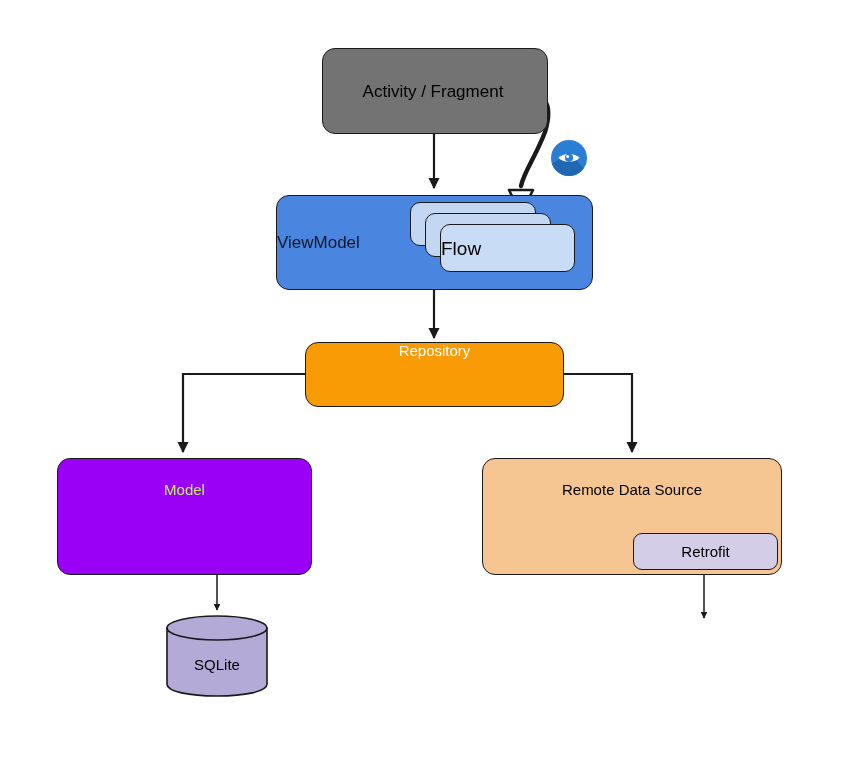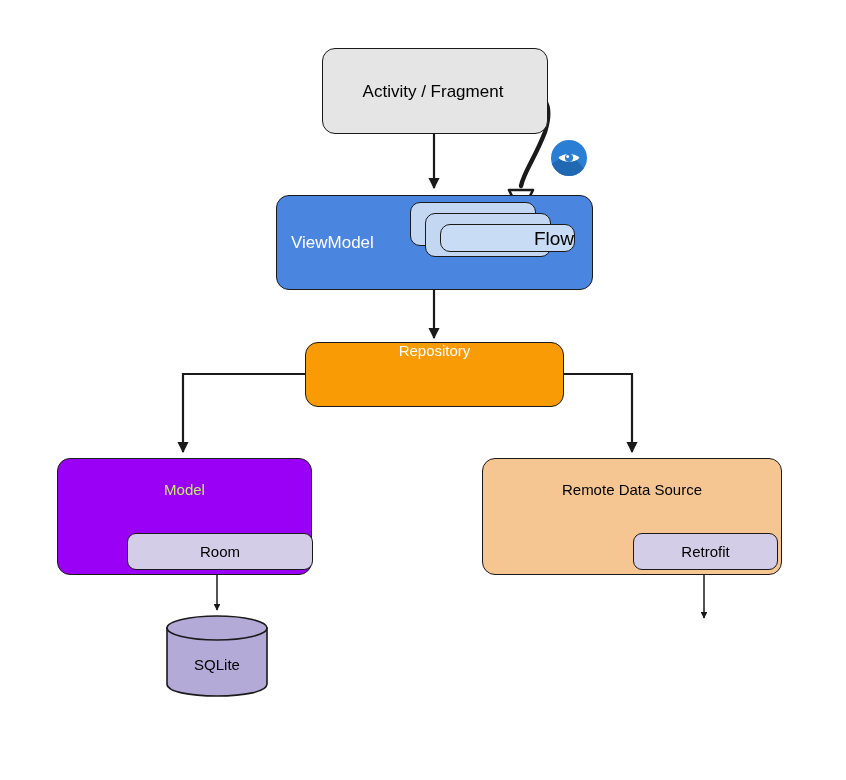--- a/index.html
+++ b/index.html
@@ -39,52 +39,51 @@
     border-radius: 13px;
   }
   .node-label {
     white-space: nowrap;
     line-height: 1;
   }
 
   
   #node-activity {
     left: 322px; top: 48px; width: 226px; height: 86px;
-    background: #e5e5e5;
+    background: #737373;
     align-items: center;
   }
   #node-activity .node-label {
     font-size: 17px; color: #000000;
     margin-left: -4px;
   }
 
   
   #node-viewmodel {
     left: 276px; top: 195px; width: 317px; height: 95px;
     background: #4a86e0;
     align-items: center;
     justify-content: flex-start;
   }
   #node-viewmodel > .node-label {
-    font-size: 17px; color: #ffffff;
-    margin-left: 14px;
+    font-size: 17px; color: #0f172a;
   }
   .flow-card {
     position: absolute;
     box-sizing: border-box;
     border: 1.4px solid #1a1a1a;
     border-radius: 10px;
     background: #c3d7f2;
   }
   #flow-card-back  { left: 133px; top: 6px;  width: 126px; height: 44px; }
   #flow-card-mid   { left: 148px; top: 17px; width: 126px; height: 44px; }
   #flow-card-front {
-    left: 163px; top: 28px; width: 135px; height: 28px;
+    left: 163px; top: 28px; width: 135px; height: 48px;
     background: #c9dcf5;
-    display: flex; align-items: center; justify-content: flex-end;
+    display: flex; align-items: center; justify-content: flex-start;
   }
   #flow-card-front .node-label {
     font-size: 19px; color: #000000;
   }
 
   
   #node-repository {
     left: 305px; top: 342px; width: 259px; height: 65px;
     background: #f99b04;
   }
@@ -239,23 +238,20 @@
       <circle cx="17.6" cy="17.4" r="1.5" fill="#ffffff"></circle>
     </svg>
   </div>
 
   <div class="node rbox" id="node-repository">
     <span class="node-label">Repository</span>
   </div>
 
   <div class="node rbox" id="node-model">
     <span class="node-label">Model</span>
-    <div id="node-room">
-      <span class="node-label">Room</span>
-    </div>
   </div>
 
   <div class="node rbox" id="node-remote">
     <span class="node-label">Remote Data Source</span>
     <div id="node-retrofit">
       <span class="node-label">Retrofit</span>
     </div>
   </div>
 
   <div class="node" id="node-sqlite">

